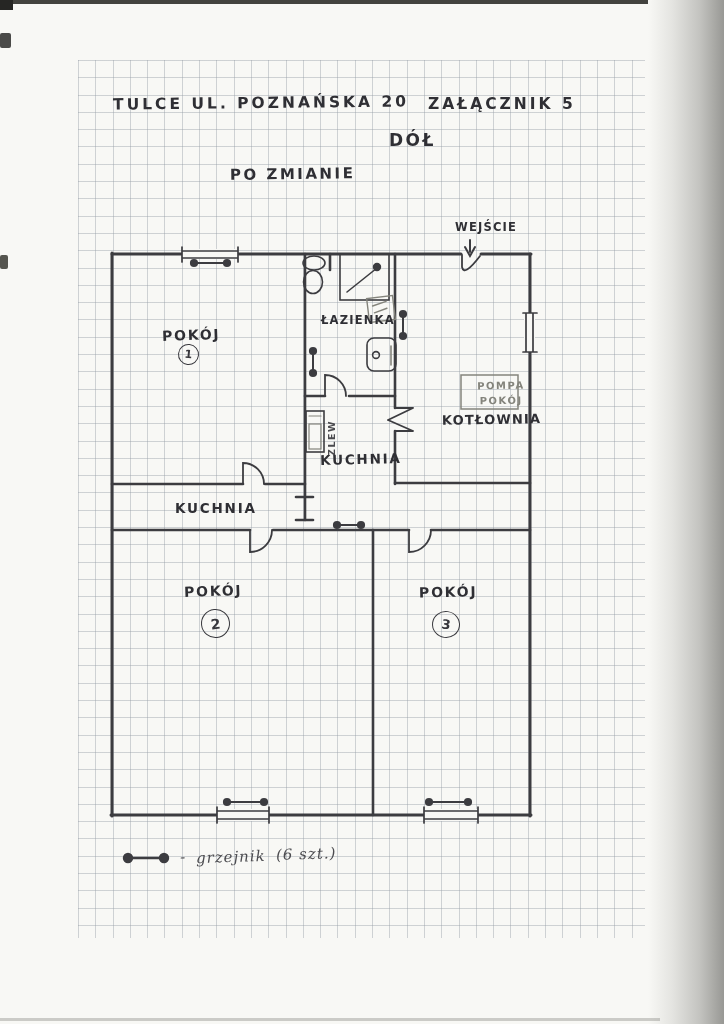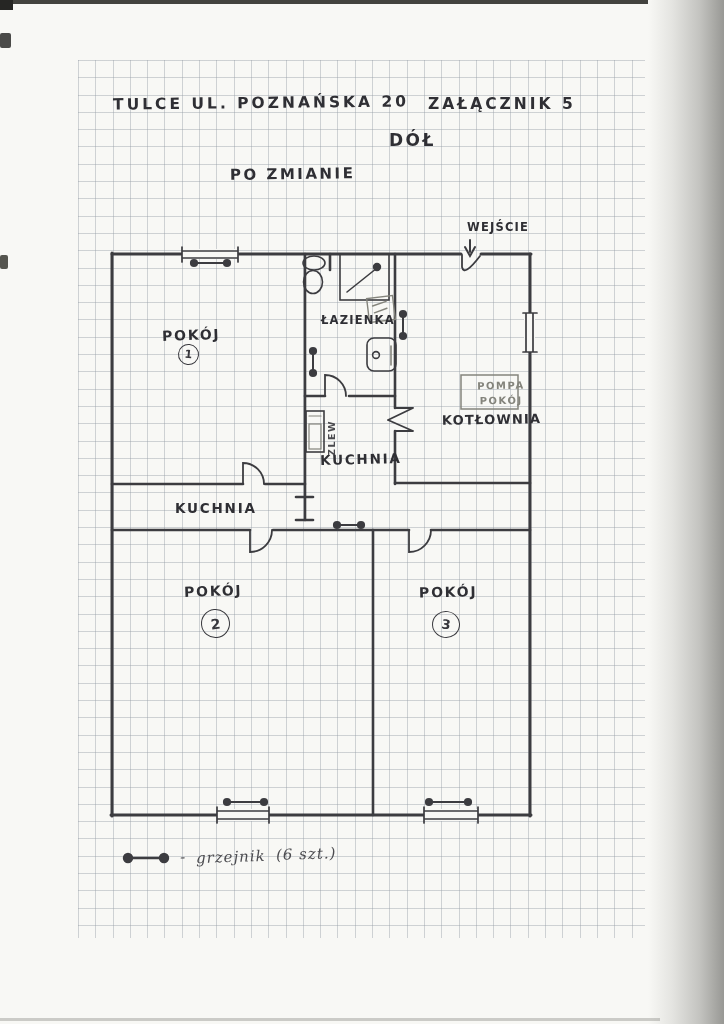--- a/index.html
+++ b/index.html
@@ -200,21 +200,21 @@
         <circle cx="164" cy="858" r="4" fill="#3c3c40"></circle>
       </g>
     </g>
   </svg>
 
   <div class="lbl h1" style="left:113px;top:95px;">TULCE UL. POZNAŃSKA 20</div>
   <div class="lbl h2" style="left:428px;top:96px;">ZAŁĄCZNIK 5</div>
   <div class="lbl h3" style="left:389px;top:131px;">DÓŁ</div>
   <div class="lbl h4" style="left:230px;top:166px;">PO ZMIANIE</div>
 
-  <div class="lbl small" style="left:467px;top:221px;">WEJŚCIE</div>
+  <div class="lbl small" style="left:455px;top:221px;">WEJŚCIE</div>
 
   <div class="lbl room" style="left:162px;top:328px;transform:rotate(-2deg);">POKÓJ</div>
   <div class="circle" style="left:178px;top:344px;width:19px;height:19px;font-size:11px;transform:rotate(6deg);">1</div>
 
   <div class="lbl small" style="left:321px;top:314px;">ŁAZIENKA</div>
 
   <div class="v-label" style="left:326px;top:412px;height:44px;">ZLEW</div>
   <div class="lbl room" style="left:320px;top:452px;font-size:13.5px;transform:rotate(-1.5deg);">KUCHNIA</div>
 
   <div class="pencil-text" style="left:462px;top:378px;width:78px;">

